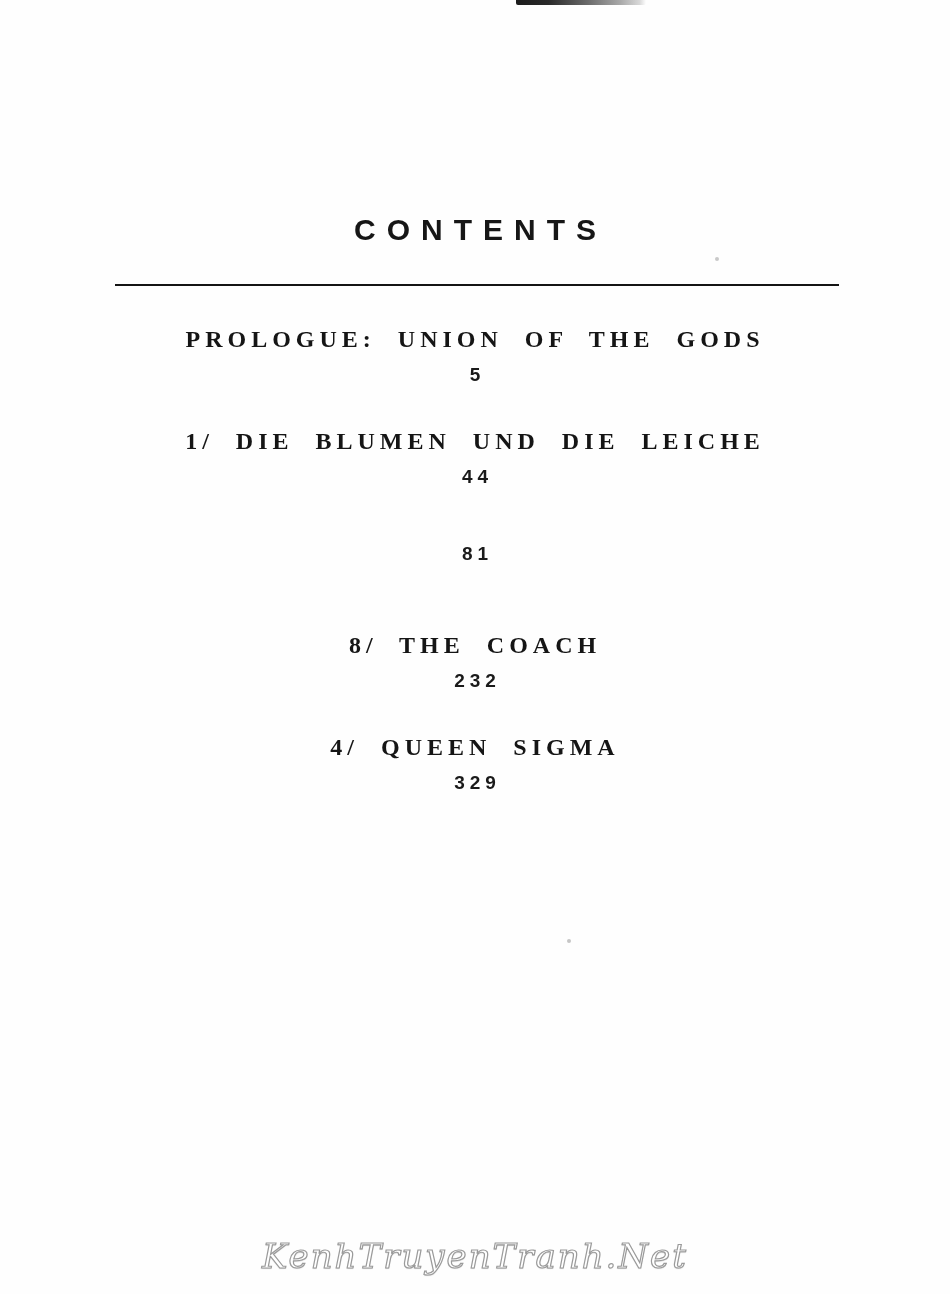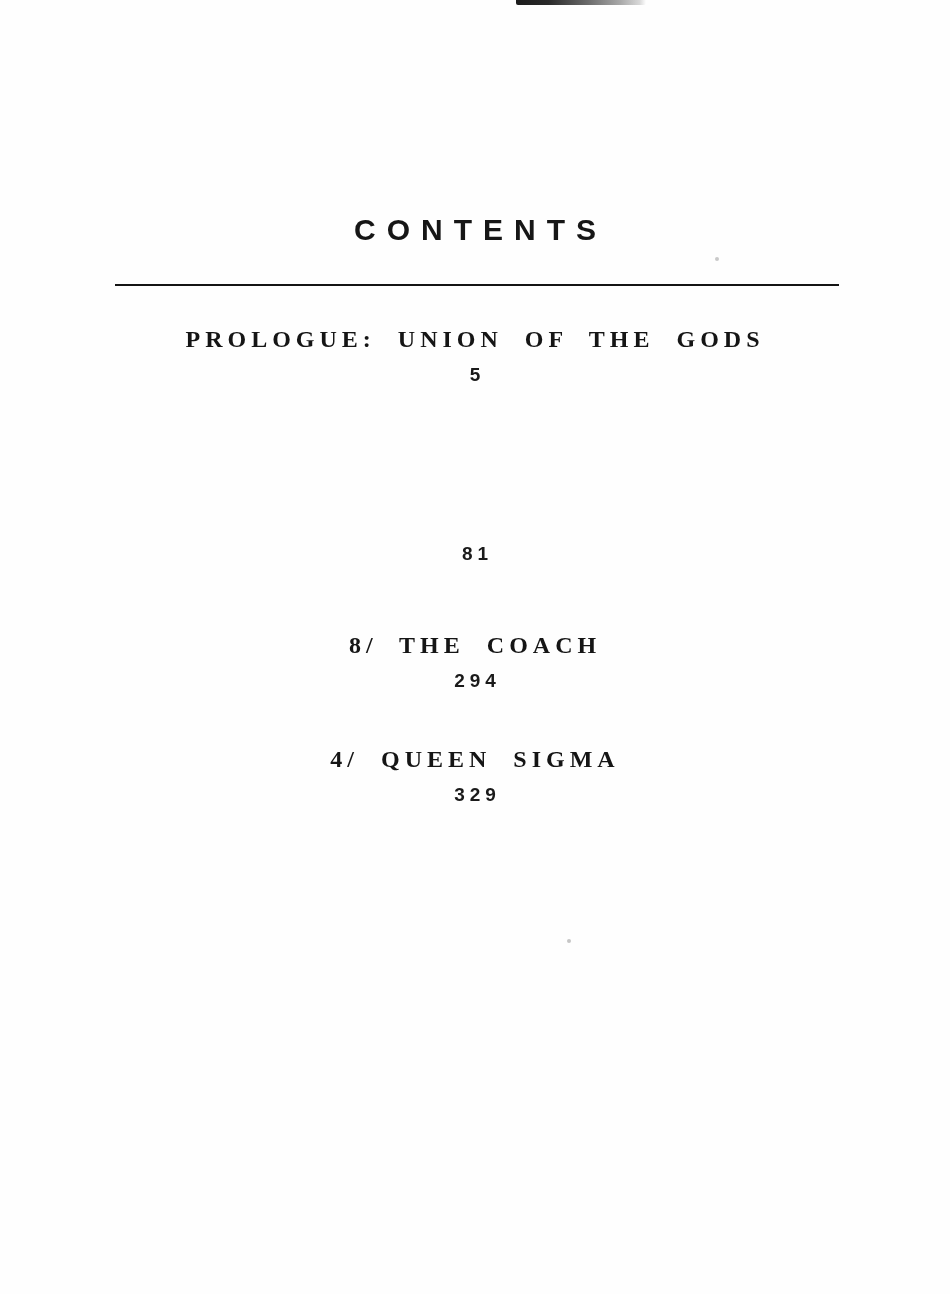--- a/index.html
+++ b/index.html
@@ -68,21 +68,21 @@
     font-weight: 800;
     letter-spacing: 5px;
     text-indent: 5px;
     line-height: 18px;
     color: #1a1a1a;
   }
   .entry-0 { top: 326px; }
   .entry-1 { top: 428px; }
   .entry-2 { top: 531px; }
   .entry-3 { top: 632px; }
-  .entry-4 { top: 734px; margin-top: 12px; }
+  .entry-4 { top: 734px; }
   .entry-5 { top: 835px; }
 
   .watermark {
     position: absolute;
     top: 1236px;
     left: 0;
     width: 100%;
     text-align: center;
     font-family: "DejaVu Serif", serif;
     font-style: italic;
@@ -116,33 +116,38 @@
 
   <div class="toc-title">CONTENTS</div>
 
   <div class="divider"></div>
 
   <div class="toc-entry entry-0">
     <div class="chapter-title">PROLOGUE: UNION OF THE GODS</div>
     <div class="page-number">5</div>
   </div>
 
+  <div class="toc-entry entry-1">
+    <div class="chapter-title">1/ DIE BLUMEN UND DIE LEICHE</div>
+    <div class="page-number">44</div>
+  </div>
 
   <div class="toc-entry entry-2">
     <div class="page-number">81</div>
   </div>
 
   <div class="toc-entry entry-3">
     <div class="chapter-title">8/ THE COACH</div>
-    <div class="page-number">294</div>
+    <div class="page-number">232</div>
   </div>
 
   <div class="toc-entry entry-4">
     <div class="chapter-title">4/ QUEEN SIGMA</div>
     <div class="page-number">329</div>
   </div>
 
 
   <div class="speck speck-1"></div>
   <div class="speck speck-2"></div>
 
+  <div class="watermark">KenhTruyenTranh.Net</div>
 
 </div>
 
 </body></html>

